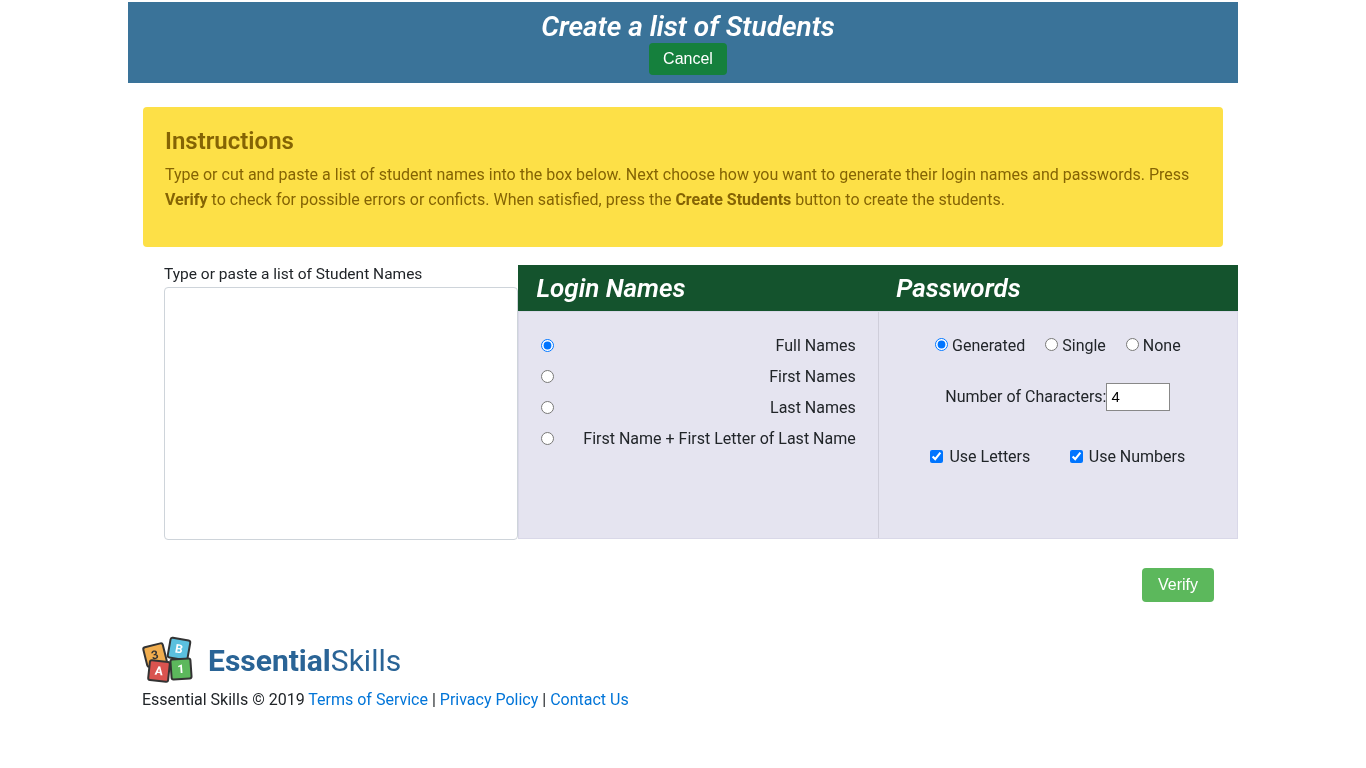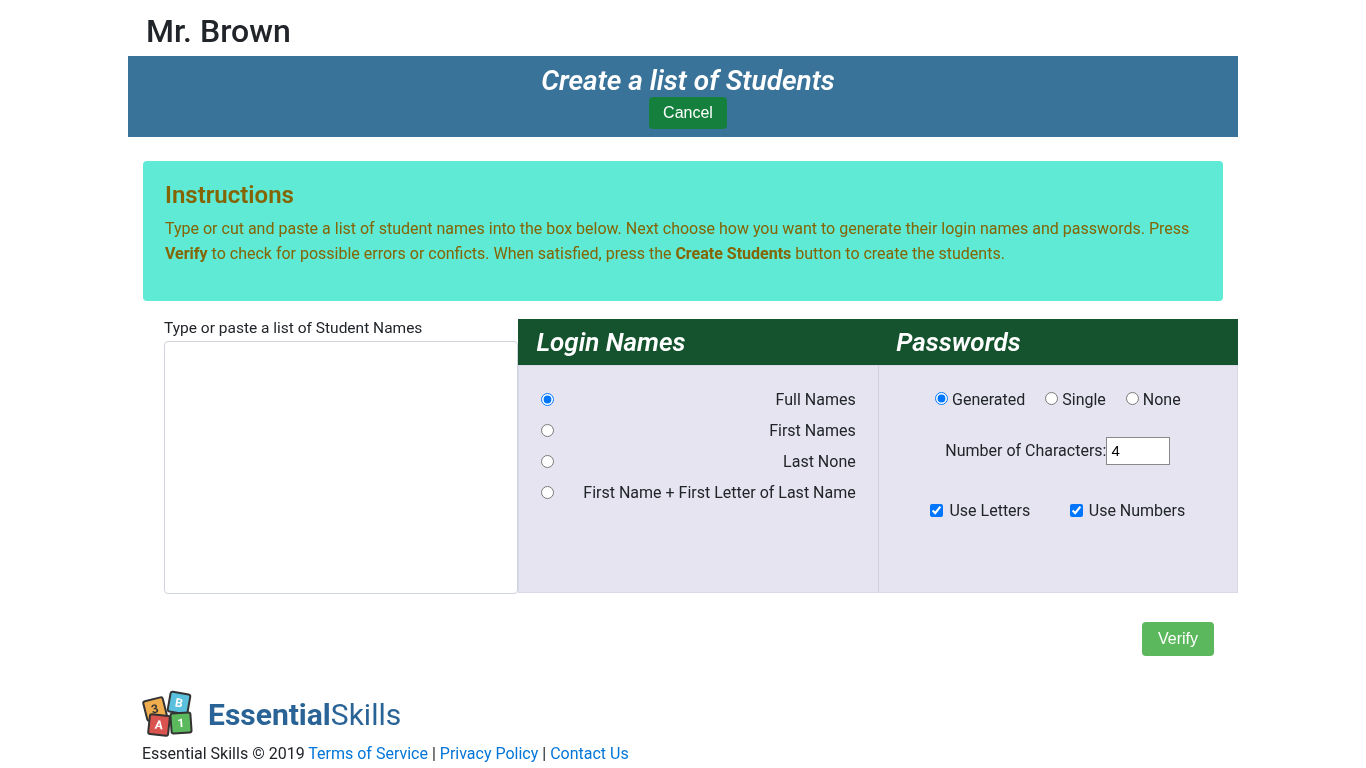--- a/index.html
+++ b/index.html
@@ -38,21 +38,21 @@
   .btn {
     border: none;
     border-radius: 4px;
     padding: 7px 14px;
     font-size: 16px;
     cursor: pointer;
   }
   .btn-cancel { background: #15803d; color: #fff; }
   .btn-verify { background: #5cb85c; color: #fff; padding: 8px 16px; }
   .instructions-box {
-    background: #5eead4;
+    background: #fde047;
     color: #856404;
     border-radius: 4px;
     margin: 24px 15px 18px 15px;
     padding: 20px 22px 34px 22px;
   }
   .instructions-box h3 {
     font-size: 24px;
     font-weight: 600;
     margin-bottom: 8px;
   }
@@ -169,21 +169,20 @@
   .blk { position:absolute; width:22px; height:22px; border:2px solid #333; border-radius:3px; display:flex; align-items:center; justify-content:center; font-size:12px; font-weight:700; color:#fff; transform:rotate(-8deg);}
   .blk.b1{ background:#d9534f; left:6px; top:22px; transform:rotate(6deg);}
   .blk.b2{ background:#f0ad4e; left:2px; top:6px; transform:rotate(-14deg); color:#333;}
   .blk.b3{ background:#5bc0de; left:26px; top:0px; transform:rotate(10deg);}
   .blk.b4{ background:#5cb85c; left:28px; top:20px; transform:rotate(-4deg);}
 </style>
 </head>
 <body>
 
 <div class="container">
-  <div class="teacher-name">Mr. Brown</div>
 
   <div class="panel-header">
     <h2>Create a list of Students</h2>
     <button class="btn btn-cancel">Cancel</button>
   </div>
 
   <div class="instructions-box">
     <h3>Instructions</h3>
     <p>
       <span>Type or cut and paste a list of student names into the box below. Next choose how you want to generate their login names and passwords. Press </span><b>Verify</b><span> to check for possible errors or conficts. When satisfied, press the </span><b>Create Students</b><span> button to create the students.</span>
@@ -209,21 +208,21 @@
           <div class="radio-line">
             <input type="radio" name="ln" checked="" style="">
             <span>Full Names</span>
           </div>
           <div class="radio-line">
             <input type="radio" name="ln" style="">
             <span>First Names</span>
           </div>
           <div class="radio-line">
             <input type="radio" name="ln" style="">
-            <span>Last None</span>
+            <span>Last Names</span>
           </div>
           <div class="radio-line">
             <input type="radio" name="ln" style="">
             <span>First Name + First Letter of Last Name</span>
           </div>
         </div>
         <div class="options-col">
           <div class="pw-top">
             <label><input type="radio" name="pw" checked="" style=""> <span>Generated</span></label>
             <label><input type="radio" name="pw" style=""> <span>Single</span></label>

